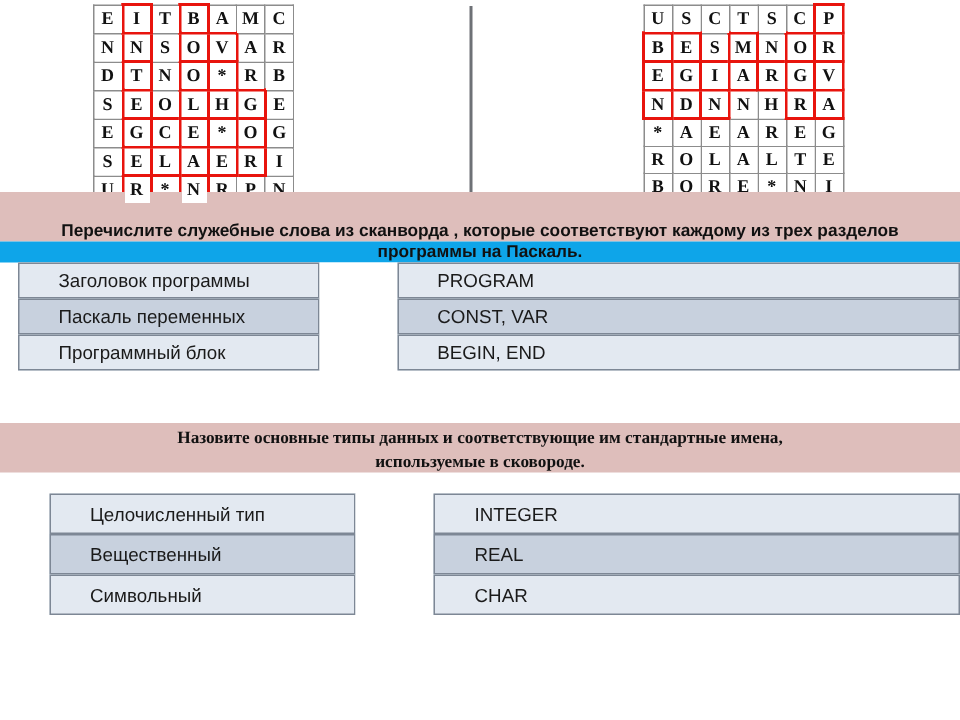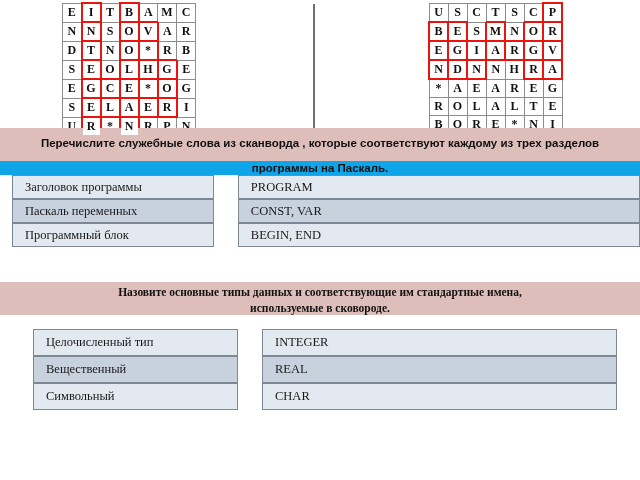--- a/index.html
+++ b/index.html
@@ -68,21 +68,21 @@
     color: #111111;
     font-weight: bold;
     text-align: center;
     box-sizing: border-box;
   }
   #banner-1 {
     top: 128px;
     height: 33px;
     font-size: 11.5px;
     line-height: 15px;
-    padding-top: 8px;
+    padding-top: 19px;
   }
   #banner-1 .line2 {
     position: absolute;
     left: 0;
     top: 33px;
     width: 640px;
     background: #0ea5e9;
     color: #111111;
     text-align: center;
     font-size: 11.5px;
@@ -99,24 +99,24 @@
 
   
   .datatable {
     position: absolute;
     border-collapse: separate;
     border-spacing: 0;
     table-layout: fixed;
   }
   .datatable td {
     border: 1px solid #7d8795;
-    font-family: Liberation Serif, serif;
+    font-family: Liberation Sans, sans-serif;
     font-size: 12.5px;
     color: #1a1a1a;
-    padding: 2px 12px;
+    padding: 2px 26px;
     box-sizing: border-box;
     vertical-align: middle;
     white-space: nowrap;
   }
   .cell-light { background: #e3e9f1; }
   .cell-dark  { background: #c8d1de; }
 
   
   #table1 { left: 12px; top: 175px; }
   #table1 td.key { width: 203px; height: 24px; }

